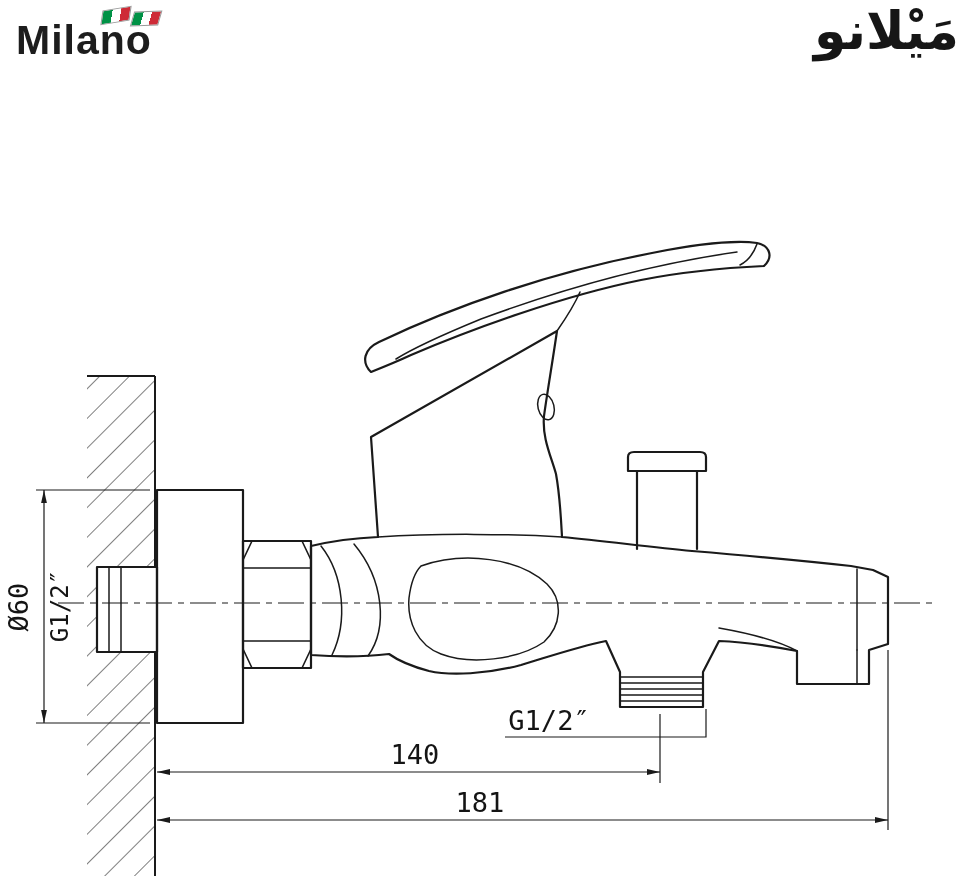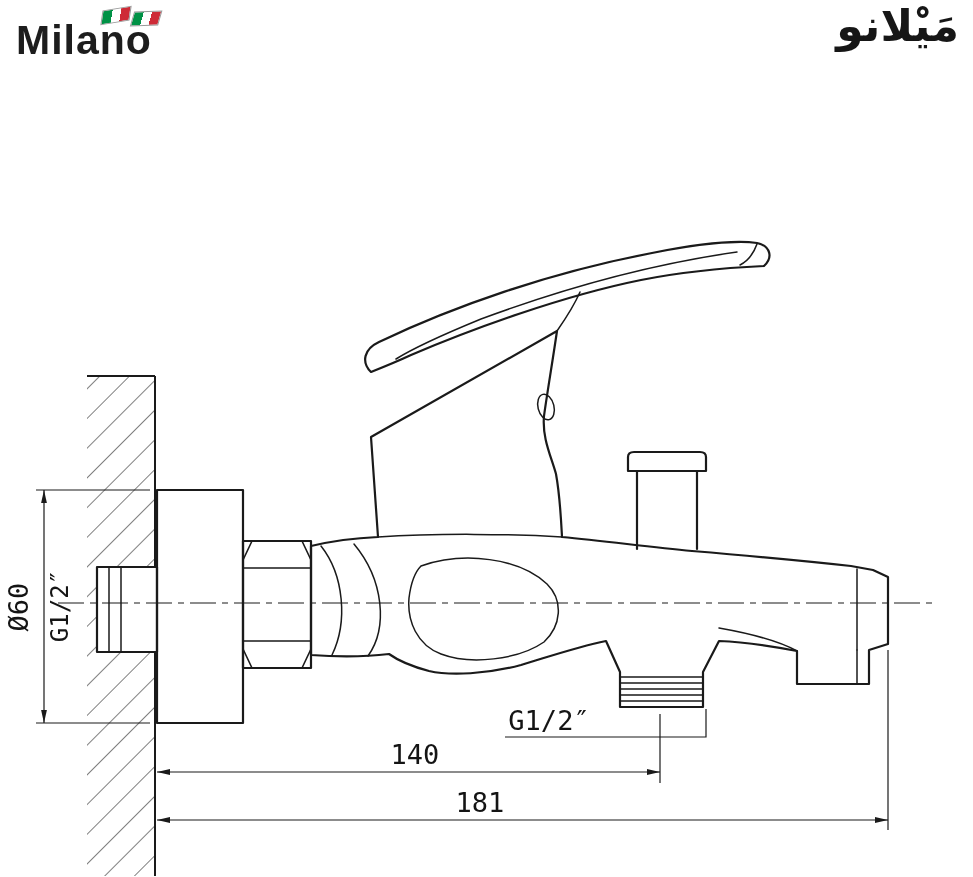--- a/index.html
+++ b/index.html
@@ -3,21 +3,21 @@
 <meta charset="utf-8">
 <style>
   html,body{margin:0;padding:0;background:#fff;}
   body{width:973px;height:877px;overflow:hidden;}
   .page{position:relative;width:973px;height:877px;background:#ffffff;font-family:"Liberation Sans",sans-serif;}
   .logo{position:absolute;left:16px;top:20px;}
   .logo-text{font-size:41px;font-weight:800;color:#1d1d1d;letter-spacing:1px;line-height:1;}
   .flags{position:absolute;left:86px;top:-12px;display:flex;gap:3px;}
   .flag{display:inline-block;width:26px;height:13px;border:1px solid #9a9a9a;transform:skewX(-18deg) rotate(-10deg);}
   .flag.f2{transform:skewX(-18deg) rotate(-2deg) translateY(3px);}
-  .logo-arabic{position:absolute;right:14px;top:0px;font-family:"DejaVu Sans",sans-serif;font-size:44px;font-weight:bold;color:#161616;direction:rtl;line-height:1.2;}
+  .logo-arabic{position:absolute;right:14px;top:0px;font-family:"DejaVu Sans",sans-serif;font-size:52px;font-weight:bold;color:#161616;direction:rtl;line-height:1.2;}
   svg.drawing{position:absolute;left:0;top:0;color:#1a1a1a;}
   text{font-family:"DejaVu Sans Mono","DejaVu Sans",monospace;fill:#141414;}
 </style>
 </head>
 <body>
 
 <div class="page">
 
   <div class="logo">
     <div class="flags">

